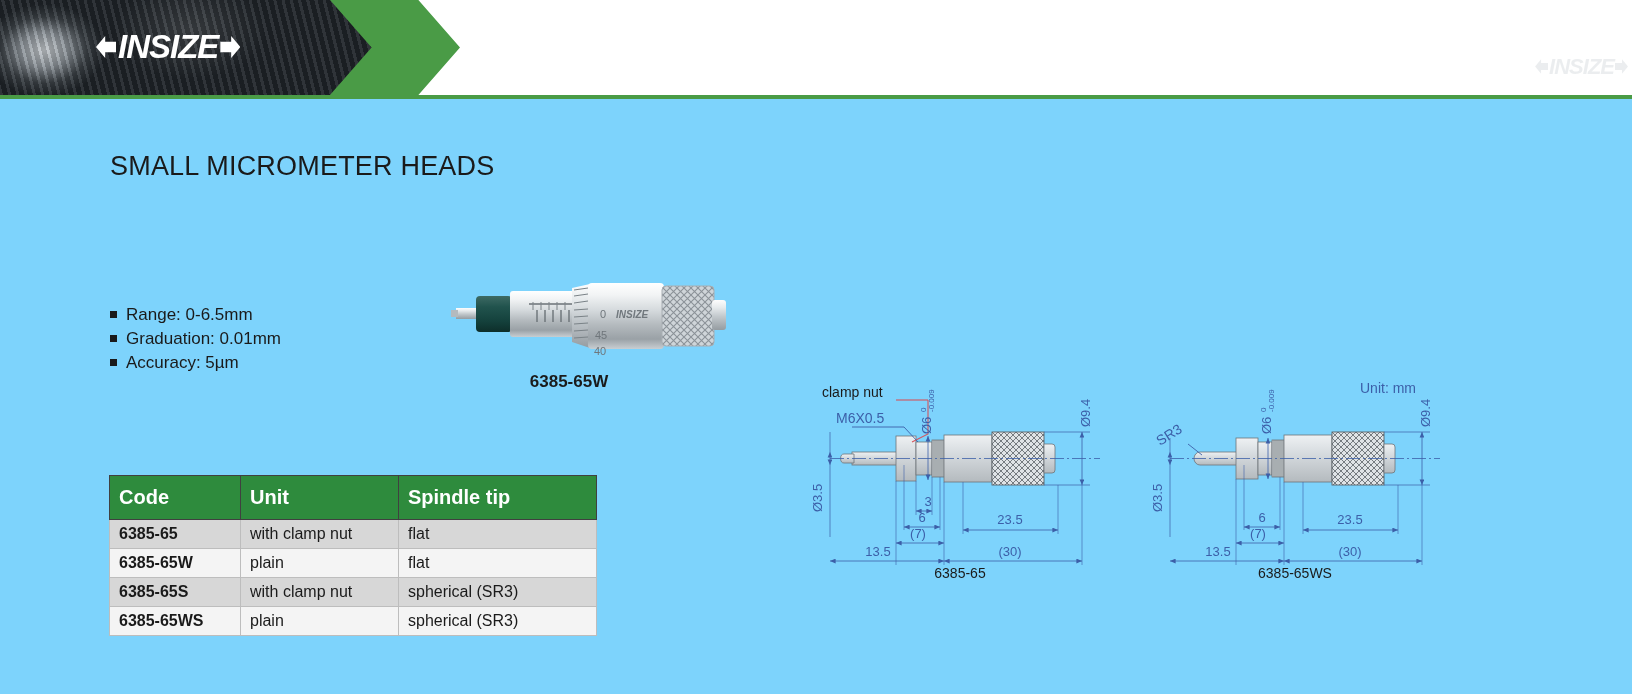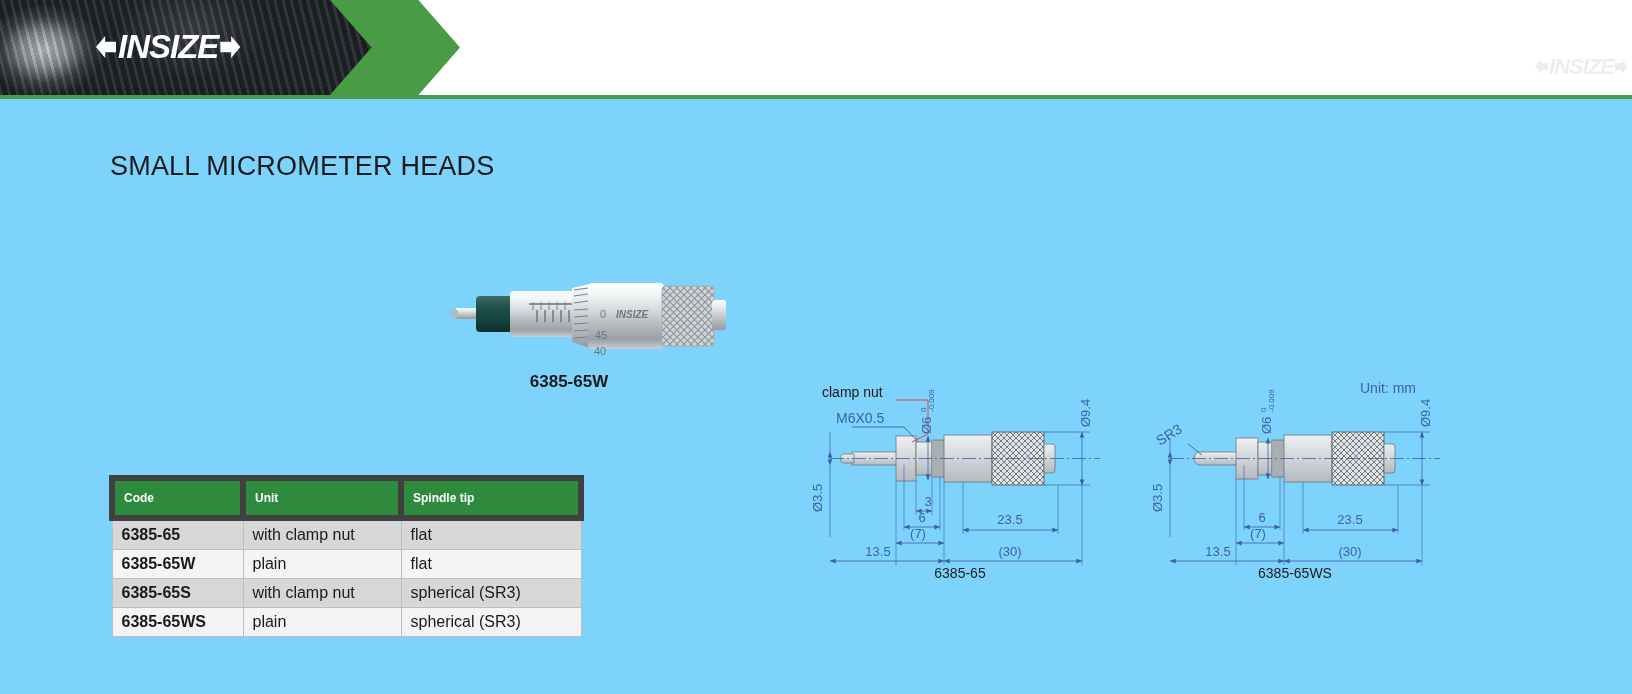--- a/index.html
+++ b/index.html
@@ -91,32 +91,32 @@
     text-align: center; font-size: 17px; font-weight: bold; color: #1a1a1a;
   }
 
   
   .spec-table {
     position: absolute; left: 109px; top: 475px;
     border-collapse: collapse; font-size: 16px;
   }
   .spec-table th {
     background: #2e8b3d; color: #ffffff; font-weight: bold;
-    text-align: left; padding: 10px 9px; border: 6px solid #404040;
-    font-size: 12px;
+    text-align: left; padding: 10px 9px; border: 1px solid #404040;
+    font-size: 20px;
   }
   .spec-table td {
     padding: 5px 9px; border: 1px solid #bdbdbd; color: #1a1a1a;
   }
   .spec-table td.code { font-weight: bold; }
   .spec-table tr.odd td { background: #d7d7d7; }
   .spec-table tr.even td { background: #f4f4f4; }
   .col-code { width: 131px; }
   .col-stem { width: 158px; }
-  .col-tip  { width: 180px; }
+  .col-tip  { width: 198px; }
 
   
   .drawings { position: absolute; left: 800px; top: 372px; width: 680px; height: 215px; }
   .unit-label {
     position: absolute; left: 560px; top: 8px;
     font-size: 14px; color: #3c5fa8;
   }
   .dwg-caption {
     position: absolute; font-size: 14px; color: #1a1a1a; text-align: center;
   }
@@ -139,20 +139,34 @@
     <div class="logo-wm">
       <span class="logo-arrow-l"></span>
       <span class="logo-text">INSIZE</span>
       <span class="logo-arrow-r"></span>
     </div>
   </div>
   <div class="header-greenline"></div>
 
   <h1 class="page-title">SMALL MICROMETER HEADS</h1>
 
+  <div class="specs">
+    <div class="spec-item">
+      <span class="spec-bullet"></span>
+      <span>Range: 0-6.5mm</span>
+    </div>
+    <div class="spec-item">
+      <span class="spec-bullet"></span>
+      <span>Graduation: 0.01mm</span>
+    </div>
+    <div class="spec-item">
+      <span class="spec-bullet"></span>
+      <span>Accuracy: 5µm</span>
+    </div>
+  </div>
 
   <div class="product">
     <svg class="prod-svg" width="330" height="112" viewBox="0 0 330 112">
       <defs>
         <linearGradient id="steel" x1="0" y1="0" x2="0" y2="1">
           <stop offset="0%" stop-color="#ffffff"></stop>
           <stop offset="18%" stop-color="#f2f4f5"></stop>
           <stop offset="42%" stop-color="#d4d9dc"></stop>
           <stop offset="62%" stop-color="#b6bcc0"></stop>
           <stop offset="85%" stop-color="#9aa1a6"></stop>

